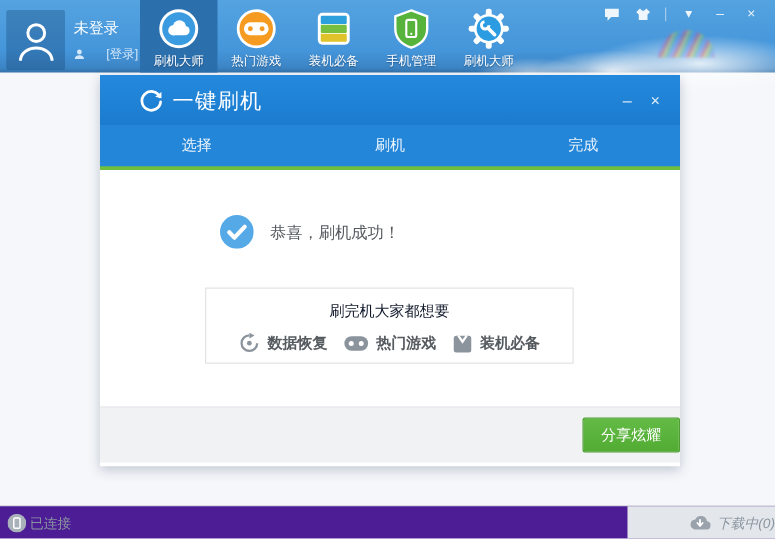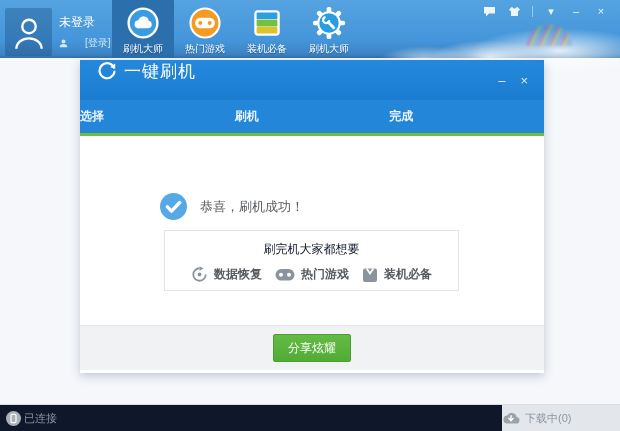--- a/index.html
+++ b/index.html
@@ -31,49 +31,49 @@
   .nav-icon { width:34px; height:34px; }
   .nav-icon svg { width:34px; height:34px; display:block; }
   .nav-label { margin-top:2px; font-size:10px; color:#fff; text-shadow:0 1px 1px rgba(0,40,80,.55); white-space:nowrap; }
 
   .win-controls { position:absolute; top:5px; right:12px; display:flex; align-items:center; gap:11px; color:rgba(255,255,255,.9); }
   .wc { width:14px; height:12px; display:flex; align-items:center; justify-content:center; cursor:pointer; font-size:11px; line-height:1; }
   .wc-sep { width:1px; height:11px; background:rgba(255,255,255,.45); }
 
   
   .dialog { position:absolute; left:80px; top:60px; width:464px; height:313px; background:#fff; box-shadow:0 3px 9px rgba(40,60,90,.25); }
-  .dlg-header { height:40px; background:linear-gradient(180deg,#2489dd,#1b7ccf); display:flex; padding-left:17px; position:relative; }
+  .dlg-header { height:40px; background:linear-gradient(180deg,#2489dd,#1b7ccf); display:flex; align-items:center; padding-left:31px; position:relative; }
   .dlg-title { color:#fff; font-size:17px; margin-left:7px; letter-spacing:1px; }
   .dlg-ctrls { position:absolute; right:16px; top:0; height:40px; display:flex; align-items:center; gap:15px; }
   .dlg-ctrl { color:rgba(255,255,255,.85); font-size:13px; cursor:pointer; line-height:1; }
 
   .dlg-tabs { height:36px; background:#2486d9; border-bottom:3px solid #6fbe3f; display:flex; }
-  .dlg-tab { flex:1; text-align:left; line-height:33px; color:#eaf4fd; font-size:12px; cursor:pointer;font-weight:bold; }
+  .dlg-tab { flex:1; text-align:center; line-height:33px; color:#eaf4fd; font-size:12px; cursor:pointer; }
 
   .dlg-body { position:relative; height:189px; background:#fff; }
-  .success-row { position:absolute; left:80px; top:36px; display:flex; align-items:center;margin-top:21px; }
+  .success-row { position:absolute; left:96px; top:36px; display:flex; align-items:center; }
   .check-circle { width:27px; height:27px; }
   .check-circle svg { display:block; }
   .success-text { margin-left:13px; font-size:13px; color:#55595e; }
 
   .suggest-box { position:absolute; left:84px; top:94px; width:295px; height:61px; border:1px solid #e4e4e4; background:#fff; }
   .suggest-title { text-align:center; font-size:12px; color:#0f172a; margin-top:10px; }
   .suggest-items { display:flex; justify-content:space-between; padding:0 26px; margin-top:8px; }
   .suggest-item { display:flex; align-items:center; cursor:pointer; }
   .suggest-item svg { display:block; }
   .suggest-label { font-size:12px; color:#565b60; margin-left:6px;font-weight:bold; }
 
-  .dlg-footer { height:45px; background:#f0f2f4; border-top:1px solid #e4e6e9; display:flex; align-items:center; justify-content:center; }
+  .dlg-footer { height:45px; background:#f0f2f4; border-top:1px solid #e4e6e9; display:flex; align-items:center; justify-content:flex-end; }
   .share-btn { width:78px; height:28px; background:linear-gradient(180deg,#63bb45,#52ab33); border:1px solid #4ba02e; border-radius:2px; color:#fff; font-size:12px; cursor:pointer; font-family:inherit; }
 
   
-  .statusbar { position:absolute; left:0; bottom:0; width:620px; height:27px; background:#0f172a; border-top:1px solid #d9dde1; display:flex; align-items:center; justify-content:space-between; }
+  .statusbar { position:absolute; left:0; bottom:0; width:620px; height:27px; background:#4c1d95; border-top:1px solid #d9dde1; display:flex; align-items:center; justify-content:space-between; }
   .conn { display:flex; align-items:center; padding-left:6px; }
   .conn-text { font-size:11px; color:#8b95a0; margin-left:3px; }
-  .download { width:118px; height:100%; background:#e3e7eb; display:flex; align-items:center; justify-content:flex-start; cursor:pointer; }
+  .download { width:118px; height:100%; background:#e3e7eb; display:flex; align-items:center; justify-content:flex-end; cursor:pointer;font-style:italic; }
   .download-text { font-size:11px; color:#8b95a0; margin-left:5px; }
 </style>
 </head>
 <body>
 
 <div class="window">
 
   <div class="titlebar">
     <div class="cloud-deco cloud-a"></div>
     <div class="cloud-deco cloud-b"></div>
@@ -136,20 +136,30 @@
           <svg viewBox="0 0 36 36">
             <rect x="4.5" y="4.5" width="27" height="27" rx="4" fill="#fff"></rect>
             <rect x="7" y="7" width="22" height="7" rx="1" fill="#2ba0dc"></rect>
             <rect x="7" y="14.6" width="22" height="7" rx="1" fill="#76bf3f"></rect>
             <rect x="7" y="22.2" width="22" height="6.8" rx="1" fill="#dfc32a"></rect>
           </svg>
         </span>
         <span class="nav-label">装机必备</span>
       </div>
 
+      <div class="nav-item">
+        <span class="nav-icon">
+          <svg viewBox="0 0 36 36">
+            <path d="M18 2.5 L31.5 7.5 V18 C31.5 26.5 25.5 31.5 18 34 C10.5 31.5 4.5 26.5 4.5 18 V7.5 Z" fill="#58b33c" stroke="#fff" stroke-width="2"></path>
+            <rect x="13.8" y="10.5" width="8.4" height="14.5" rx="1.8" fill="none" stroke="#fff" stroke-width="1.8"></rect>
+            <circle cx="18" cy="22.3" r=".9" fill="#fff"></circle>
+          </svg>
+        </span>
+        <span class="nav-label">手机管理</span>
+      </div>
 
       <div class="nav-item">
         <span class="nav-icon">
           <svg viewBox="0 0 36 36">
             <g fill="#fff">
               <rect x="15.5" y="1" width="5" height="8" rx="2" transform="rotate(0 18 18)"></rect>
               <rect x="15.5" y="1" width="5" height="8" rx="2" transform="rotate(45 18 18)"></rect>
               <rect x="15.5" y="1" width="5" height="8" rx="2" transform="rotate(90 18 18)"></rect>
               <rect x="15.5" y="1" width="5" height="8" rx="2" transform="rotate(135 18 18)"></rect>
               <rect x="15.5" y="1" width="5" height="8" rx="2" transform="rotate(180 18 18)"></rect>

